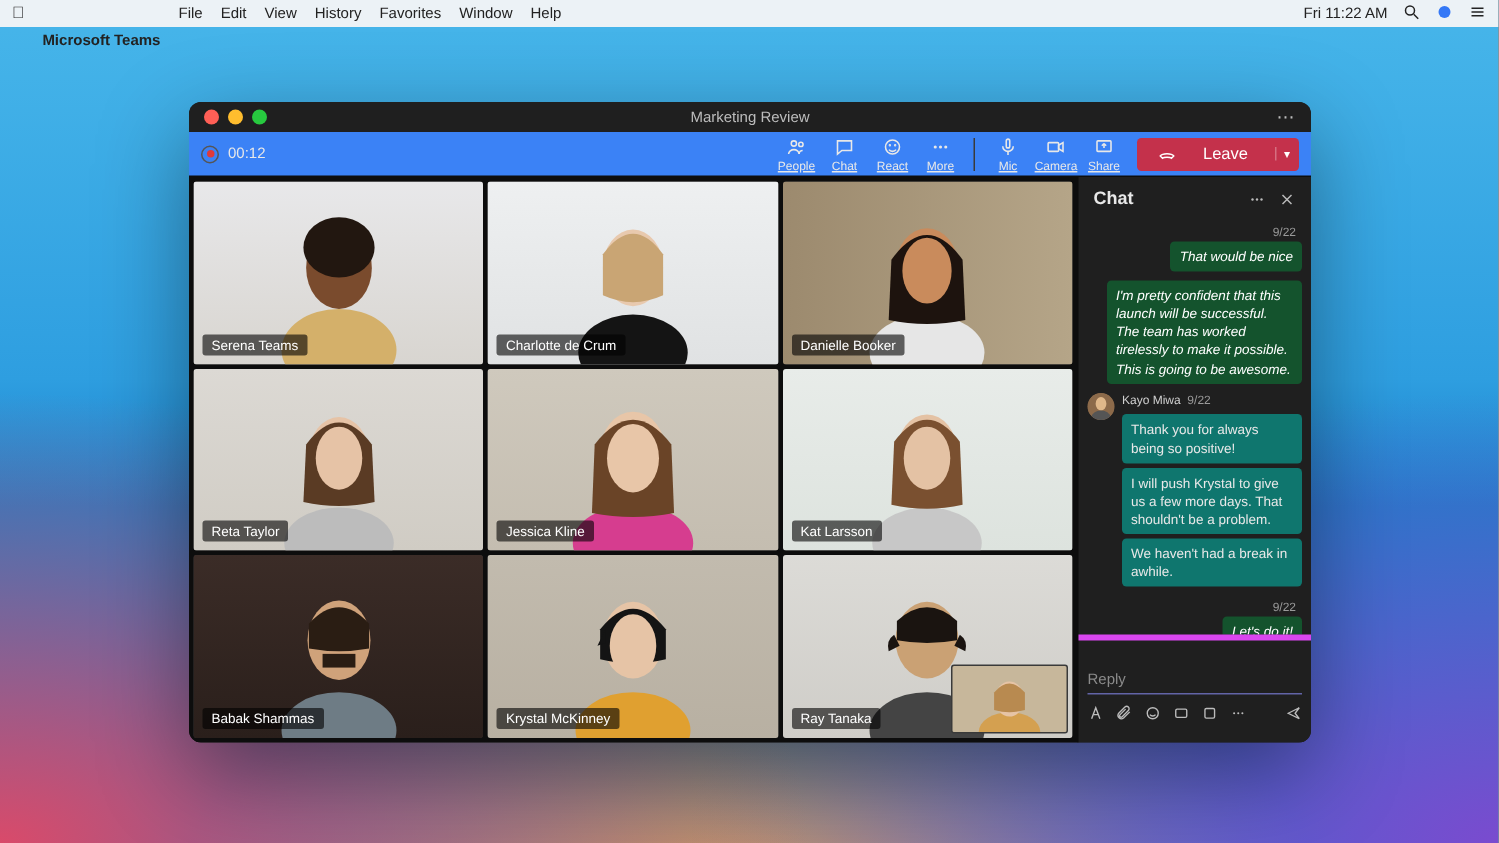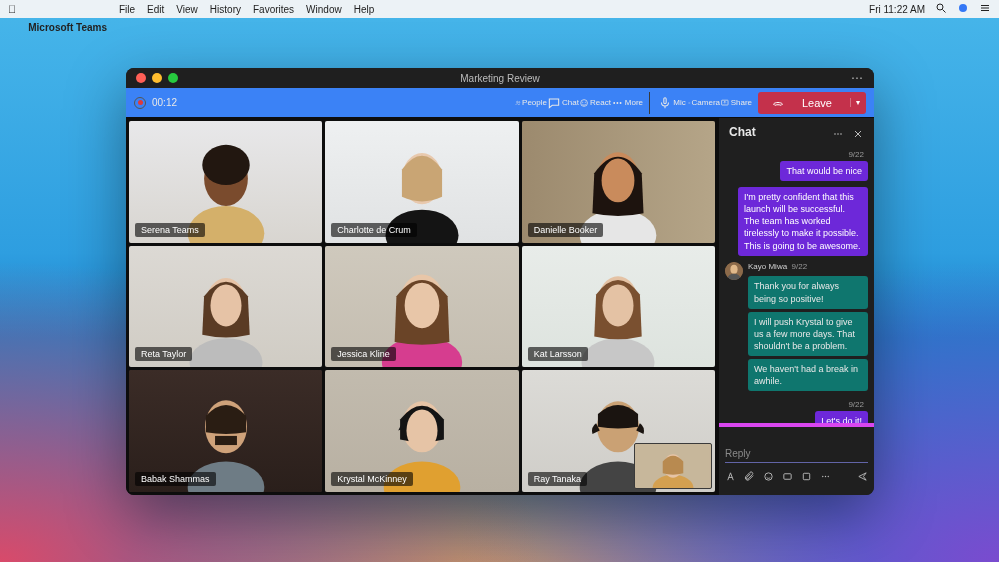--- a/index.html
+++ b/index.html
@@ -53,22 +53,22 @@
   height: 30px; display: flex; align-items: center; padding: 0 8px;
   background: #3b82f6; border-bottom: 1px solid #0d0d0d;
 }
 .rec { display: flex; align-items: center; gap: 6px; }
 .rec-dot { width: 12px; height: 12px; border-radius: 50%; border: 1.5px solid #555; display: flex; align-items: center; justify-content: center; }
 .rec-dot::after { content: ""; width: 5px; height: 5px; border-radius: 50%; background: #e03a3a; }
 .rec-time { font-size: 10px; color: #e8e8e8; }
 
 .toolbar .spacer { flex: 1; }
 .tbtn {
-  display: flex; flex-direction: row; align-items: center; justify-content: center;
-  width: 32px; color: #e8e8e8; font-size: 8px; gap: 1px; cursor: pointer;
+  display: flex; flex-direction: column; align-items: center; justify-content: center;
+  width: 32px; color: #e8e8e8; font-size: 8px; gap: 1px; cursor: pointer; text-decoration: underline;
 }
 .tbtn svg { width: 14px; height: 14px; }
 .tbtn-sep { width: 1px; height: 22px; background: #3a3a3a; margin: 0 6px; }
 
 .leave-btn {
   display: flex; align-items: center; height: 22px;
   background: #c4314b; border-radius: 3px; color: #fff;
   font-size: 11px; padding: 0 6px 0 14px; gap: 18px; margin-left: 6px;
   cursor: pointer;
 }
@@ -112,21 +112,21 @@
 .chat-header {
   height: 28px; display: flex; align-items: center; padding: 0 10px; gap: 8px;
 }
 .chat-header .ttl { font-size: 12px; font-weight: 600; flex: 1; }
 .chat-header .ic { width: 12px; height: 12px; color: #bcbcbc; cursor: pointer; }
 
 .chat-msgs { flex: 1; overflow: hidden; padding: 4px 6px; font-size: 9px; line-height: 1.35; }
 .msg { margin-bottom: 6px; }
 .msg-out { display: flex; flex-direction: column; align-items: flex-end; }
 .msg-out .ts { color: #9a9a9a; font-size: 8px; margin-right: 4px; }
-.bubble-out { background: #6d28d9; color: #fff; padding: 4px 6px; border-radius: 3px; max-width: 130px; }
+.bubble-out { background: #14532d; color: #fff; padding: 4px 6px; border-radius: 3px; max-width: 130px; font-style: italic; }
 .msg-in { display: flex; gap: 5px; }
 .avatar { width: 18px; height: 18px; border-radius: 50%; background: #8c6a4a; flex-shrink: 0; overflow: hidden; }
 .avatar svg { width: 100%; height: 100%; }
 .msg-in .col { flex: 1; }
 .msg-in .meta { color: #9a9a9a; font-size: 8px; margin-bottom: 4px; }
 .msg-in .meta .nm { color: #d0d0d0; }
 .bubble-in { background: #0f766e; color: #e8e8e8; padding: 4px 6px; border-radius: 3px; margin-bottom: 3px; }
 
 .chat-input {
   padding: 16px 6px; border-top: 4px solid #d946ef;

